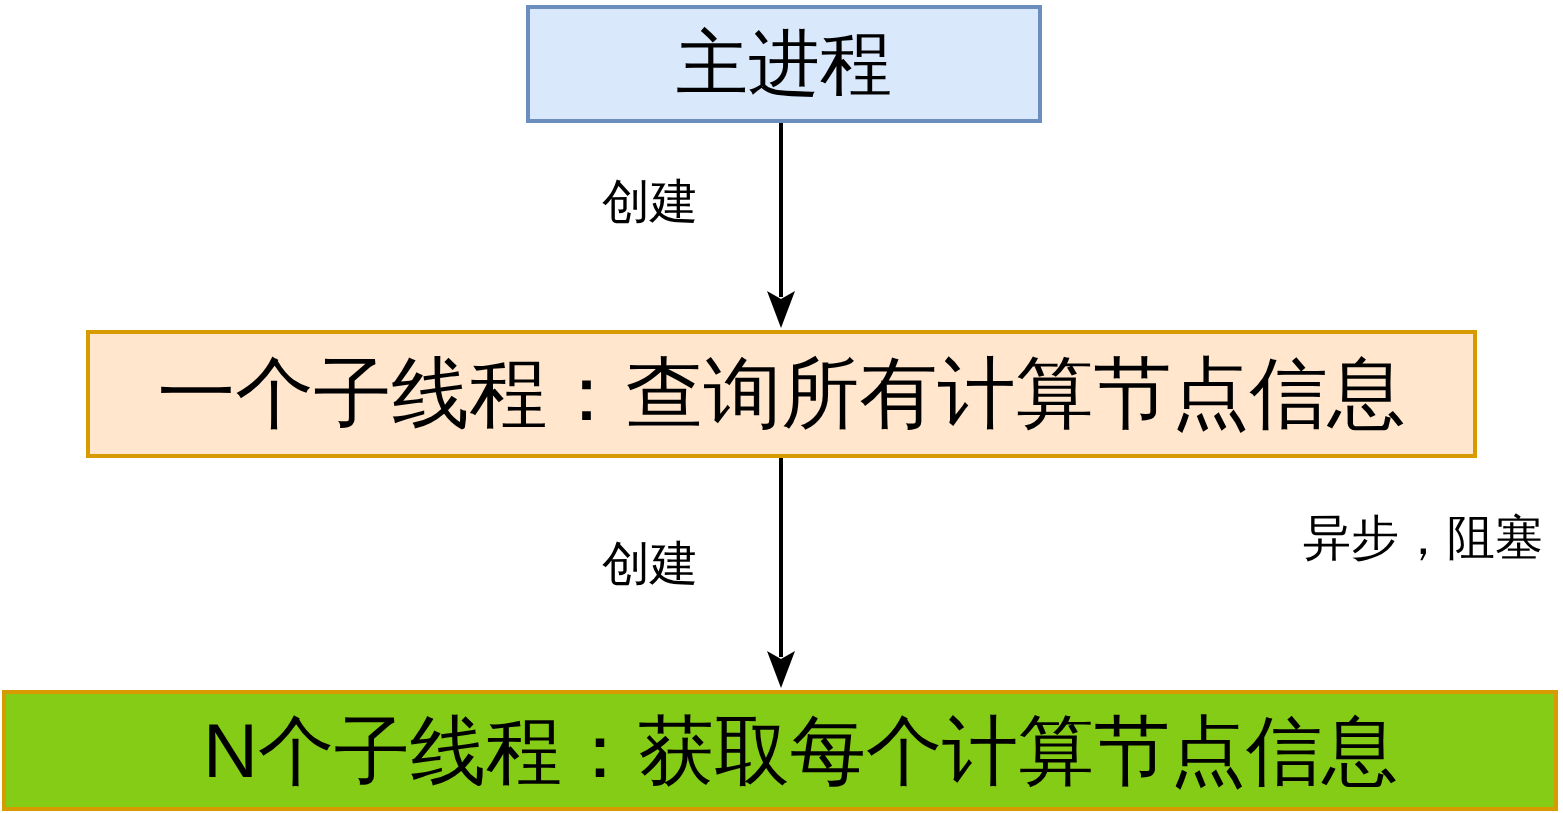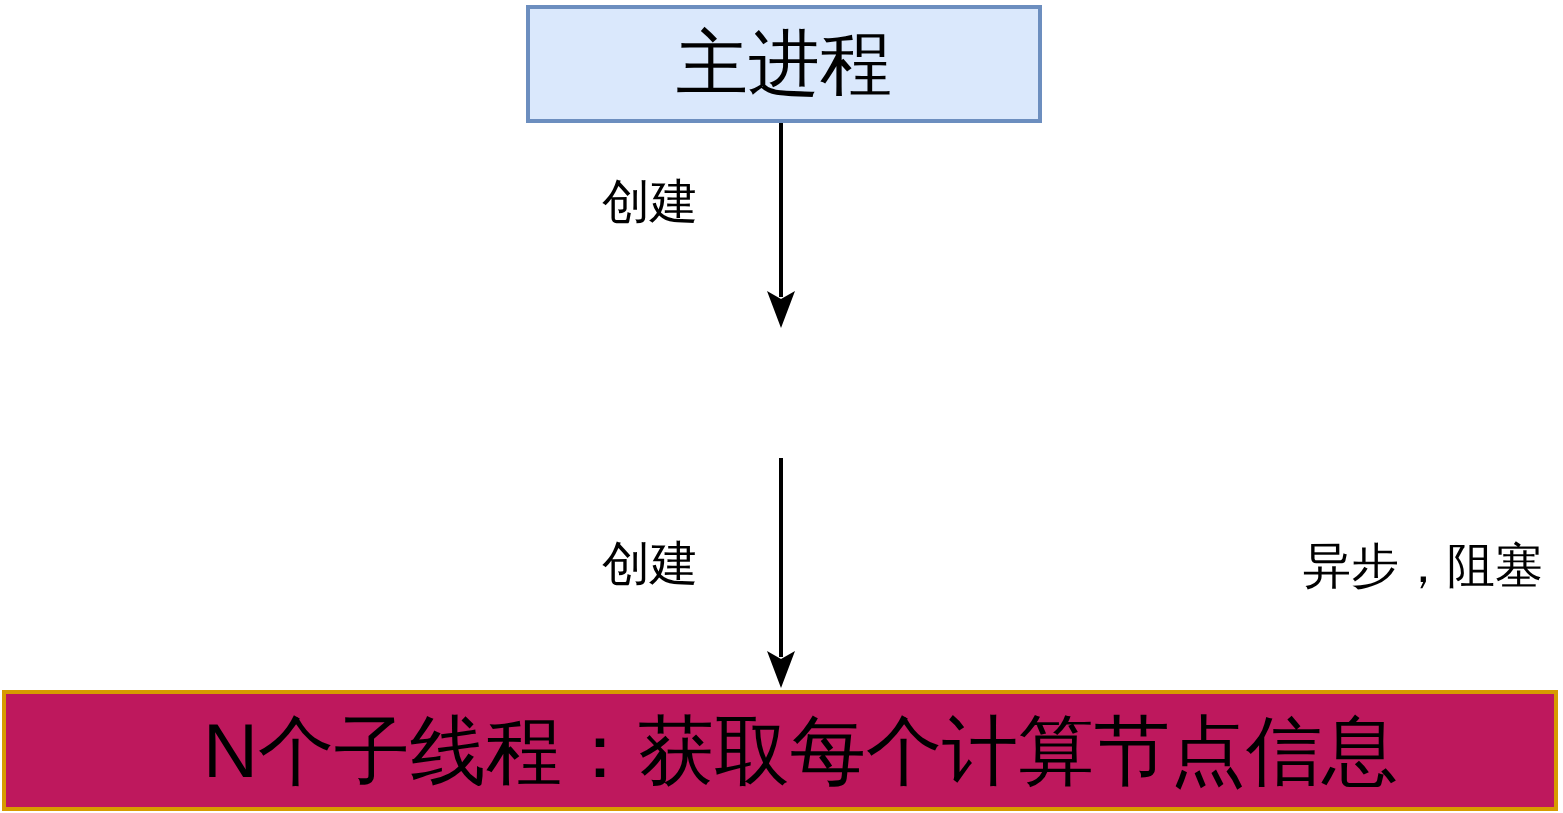--- a/index.html
+++ b/index.html
@@ -36,37 +36,37 @@
     left: 86px; top: 330px;
     width: 1391px; height: 128px;
     background: #ffe6cc;
     border: 4px solid #d79b00;
     font-size: 78px;
   }
 
   .node-threadN {
     left: 2px; top: 690px;
     width: 1556px; height: 121px;
-    background: #be185d;
+    background: #84cc16;
     border: 4px solid #d79b00;
     font-size: 76px;
     padding-left: 41px;
   }
 
   .edge-text {
     position: absolute;
     font-size: 48px;
     line-height: 1;
     white-space: nowrap;
   }
 
   .edge-label-1 { left: 602px; top: 178px; }
   .edge-note-1  { right: 10px; top: 180px; }
   .edge-label-2 { left: 602px; top: 540px; }
-  .edge-note-2  { right: 20px; top: 542px; }
+  .edge-note-2  { right: 20px; top: 514px; }
 
   .arrow { position: absolute; }
   .arrow-1 { left: 759px; top: 123px; }
   .arrow-2 { left: 759px; top: 458px; }
 </style>
 </head>
 <body>
 
 <div class="canvas">
 
@@ -74,20 +74,23 @@
     <span>主进程</span>
   </div>
 
   <svg class="arrow arrow-1" width="44" height="207" viewBox="0 0 44 207" aria-hidden="true">
     <line x1="22" y1="0" x2="22" y2="174" stroke="#000000" stroke-width="4"></line>
     <polygon points="8,168 22,205 36,168 22,176" fill="#000000"></polygon>
   </svg>
 
   <div class="edge-text edge-label-1">创建</div>
 
+  <div class="node node-thread1">
+    <span>一个子线程：查询所有计算节点信息</span>
+  </div>
 
   <svg class="arrow arrow-2" width="44" height="232" viewBox="0 0 44 232" aria-hidden="true">
     <line x1="22" y1="0" x2="22" y2="199" stroke="#000000" stroke-width="4"></line>
     <polygon points="8,193 22,230 36,193 22,201" fill="#000000"></polygon>
   </svg>
 
   <div class="edge-text edge-label-2">创建</div>
   <div class="edge-text edge-note-2">异步，阻塞</div>
 
   <div class="node node-threadN">

